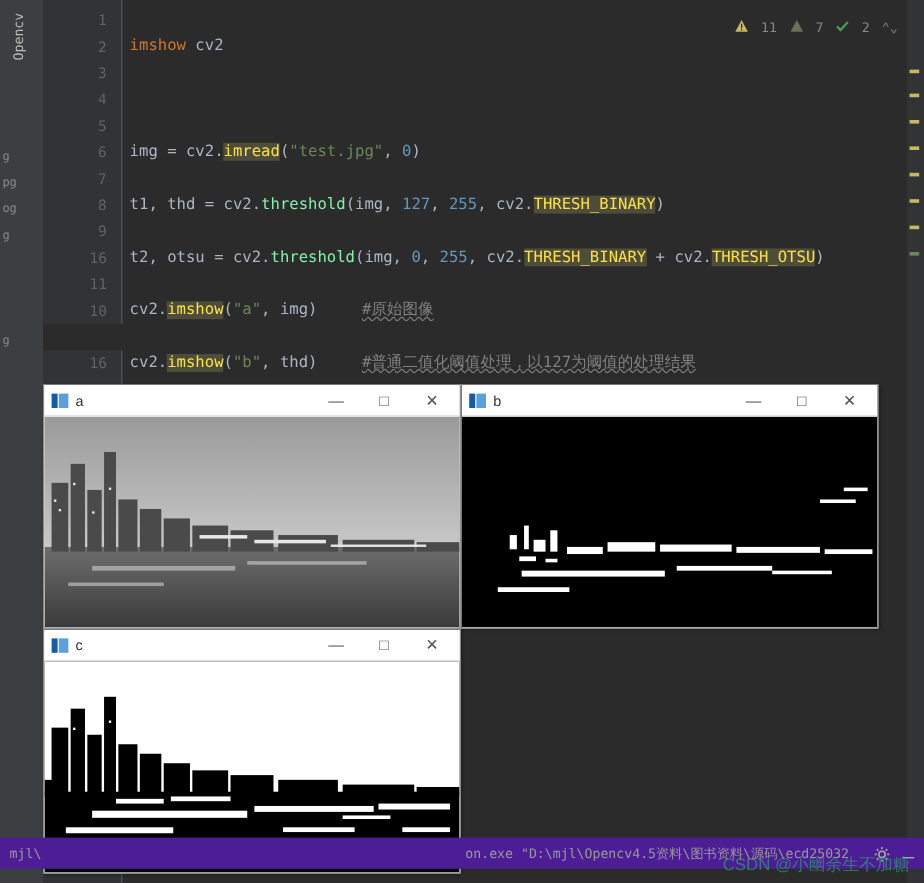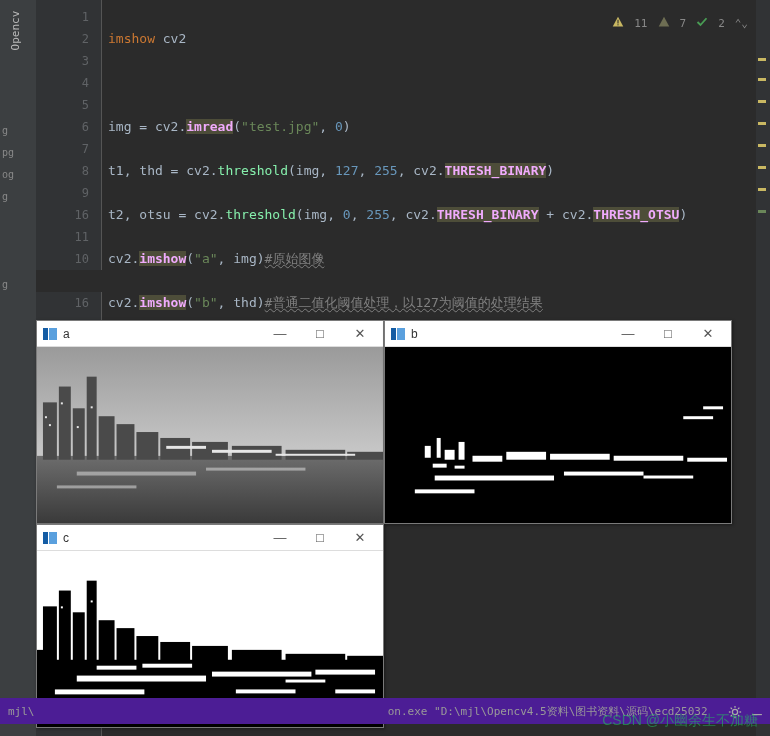--- a/index.html
+++ b/index.html
@@ -29,22 +29,22 @@
   .editor {
     position:absolute; left:102px; top:0; right:16px; bottom:0;
     padding:6px 0 0 6px; line-height:22px; font-size:13px;
     white-space:pre;
   }
   .kw { color:#cc7832; }
   .str { color:#6a8759; }
   .num { color:#6897bb; }
   .fn { color:#86efac; }
   .com { color:#808080; }
-  .hil { background:#4d4d39; color:#f0abfc;font-weight:bold; }
-  .redwave { text-decoration:underline wavy #808080; text-decoration-thickness:1px;}
+  .hil { background:#4d4d39; color:#fde047; }
+  .redwave { text-decoration:underline wavy #808080; text-decoration-thickness:1px;margin-left:37px;}
   .right-stripe { position:absolute; right:0; top:0; width:14px; height:100%; background:#313335;}
   .right-stripe .mark { position:absolute; left:2px; width:8px; height:3px; background:#c9b862;}
   .status-bar {
     position:absolute; top:16px; right:22px; font-size:11px; color:#888;
     display:flex; gap:10px; align-items:center;
   }
   .status-bar svg { width:12px; height:12px; }
   .current-line-band { position:absolute; left:36px; right:14px; top:270px; height:22px; background:#2b2b2b;}
   .bottom-band {
     position:absolute; left:0; bottom:12px; right:0; height:26px;

